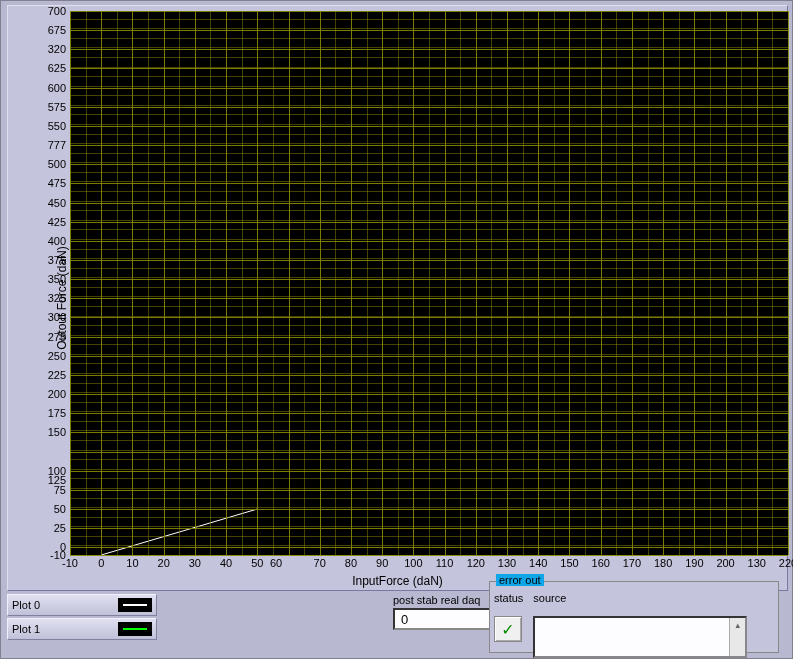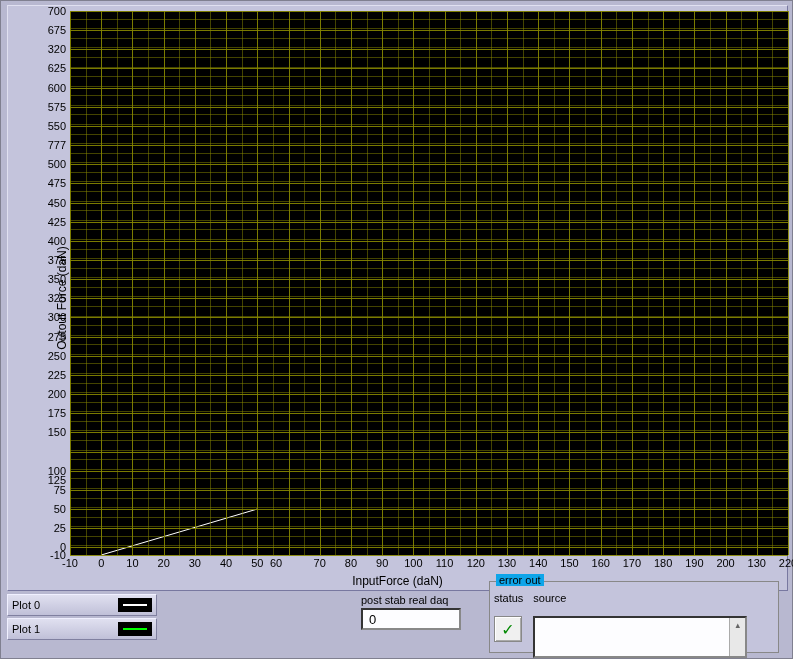--- a/index.html
+++ b/index.html
@@ -111,21 +111,21 @@
     gap: 2px;
   }
   .field-label { font-size: 11px; color: #000; }
   .num-box {
     width: 100px; height: 22px;
     background: #fdfdff;
     border: 2px inset #888;
     padding: 2px 6px;
     font-size: 13px;
   }
-  .post-stab { left: 360px; width: 100px; }
+  .post-stab { left: 392px; width: 100px; }
   .error-out {
     position: absolute;
     left: 488px; top: 580px;
     width: 290px; height: 72px;
     border: 1px solid #888;
     padding: 6px 4px 2px 4px;
     background: #c4c4dc;
   }
   .error-title {
     position: absolute; top: -8px; left: 6px;

